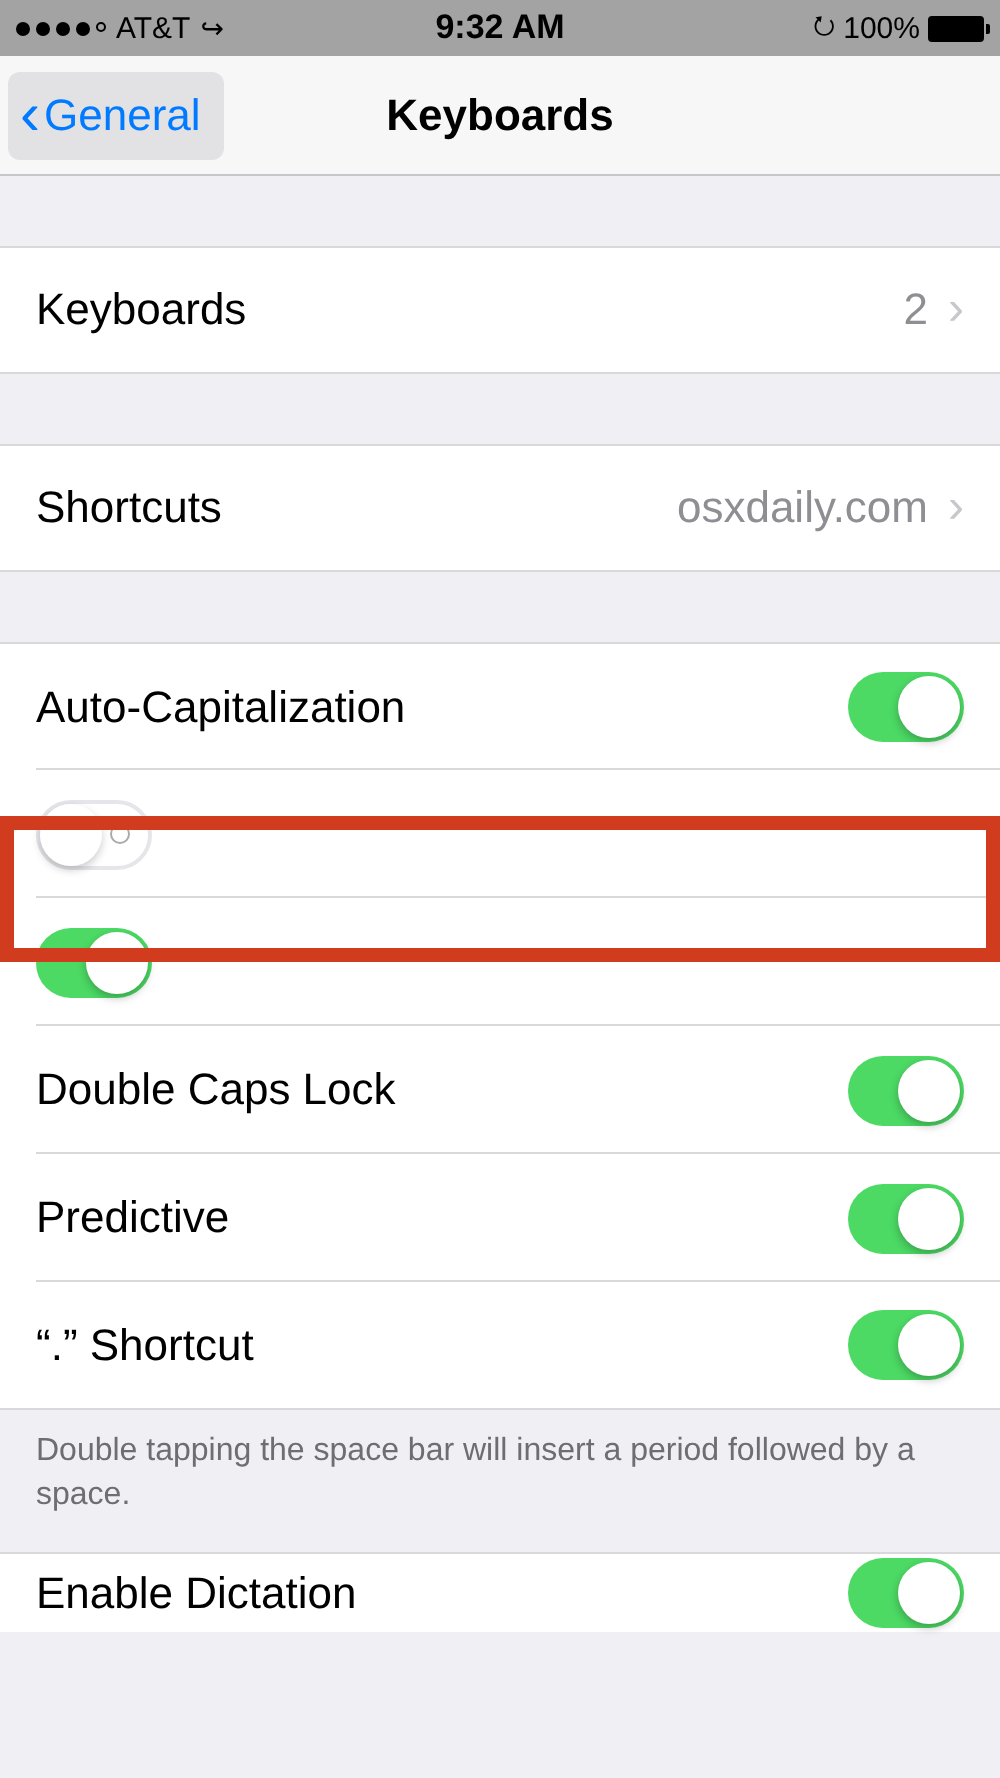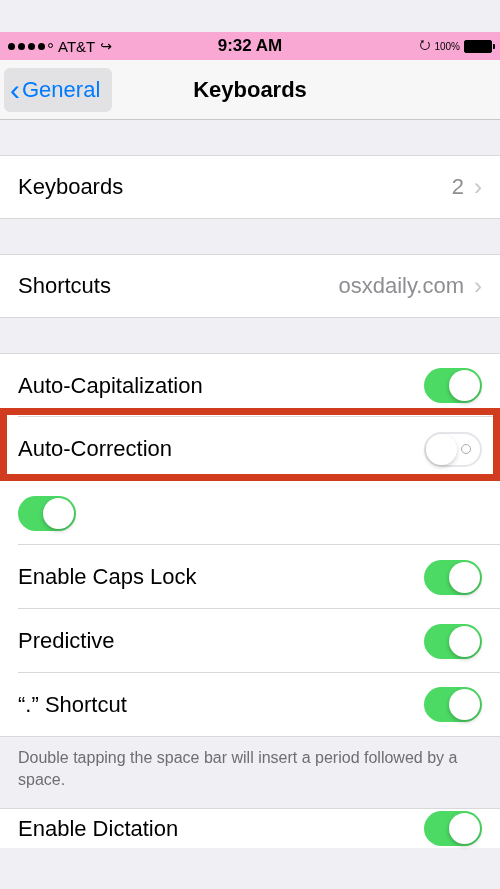--- a/index.html
+++ b/index.html
@@ -6,37 +6,36 @@
     body {
       width: 500px;
       height: 889px;
       background: #efeff4;
       font-family: -apple-system, "Helvetica Neue", Helvetica, Arial, sans-serif;
       overflow: hidden;
       position: relative;
     }
     .status-bar {
       height: 28px;
-      background: #f9a8d4;
+      background: #a3a3a3;
       display: flex;
       align-items: center;
       padding: 0 8px;
       font-size: 16px;
       color: #000;
-      margin-top: 32px;
     }
     .status-left { flex: 1; display: flex; align-items: center; gap: 5px; }
     .dots { display: flex; gap: 3px; }
     .dot { width: 7px; height: 7px; border-radius: 50%; background: #000; }
     .dot.empty { background: transparent; border: 1px solid #000; width: 5px; height: 5px; }
     .carrier { font-size: 15px; }
     .status-center { font-weight: 600; font-size: 17px; }
     .status-right { flex: 1; display: flex; justify-content: flex-end; align-items: center; gap: 4px; }
     .lock-icon { font-size: 13px; }
-    .battery-pct { font-size: 10px; }
+    .battery-pct { font-size: 15px; }
     .battery-icon { width: 28px; height: 13px; border: 1px solid #000; border-radius: 2px; position: relative; background: #000; }
     .battery-icon::after { content: ''; position: absolute; right: -4px; top: 3px; width: 2px; height: 5px; background: #000; border-radius: 0 1px 1px 0; }
     
     .nav-bar {
       height: 60px;
       background: #f7f7f8;
       border-bottom: 1px solid #c7c7cb;
       display: flex;
       align-items: center;
       position: relative;
@@ -203,32 +202,31 @@
 <div class="section-gap"></div>
 
 <div class="toggle-group">
   <div class="row">
     <span class="row-label">Auto-Capitalization</span>
     <div class="toggle on">
         <div class="toggle-thumb"></div>
       </div>
   </div>
   <div class="row" style="position:relative;">
-    <span class="row-label">Auto-Correction</span>
     <div class="toggle off">
         <div class="toggle-thumb dotted"></div>
       </div>
   </div>
   <div class="row">
     <div class="toggle on">
         <div class="toggle-thumb"></div>
       </div>
   </div>
   <div class="row">
-    <span class="row-label">Enable Caps Lock</span>
+    <span class="row-label">Double Caps Lock</span>
     <div class="toggle on">
         <div class="toggle-thumb"></div>
       </div>
   </div>
   <div class="row">
     <span class="row-label">Predictive</span>
     <div class="toggle on">
         <div class="toggle-thumb"></div>
       </div>
   </div>

